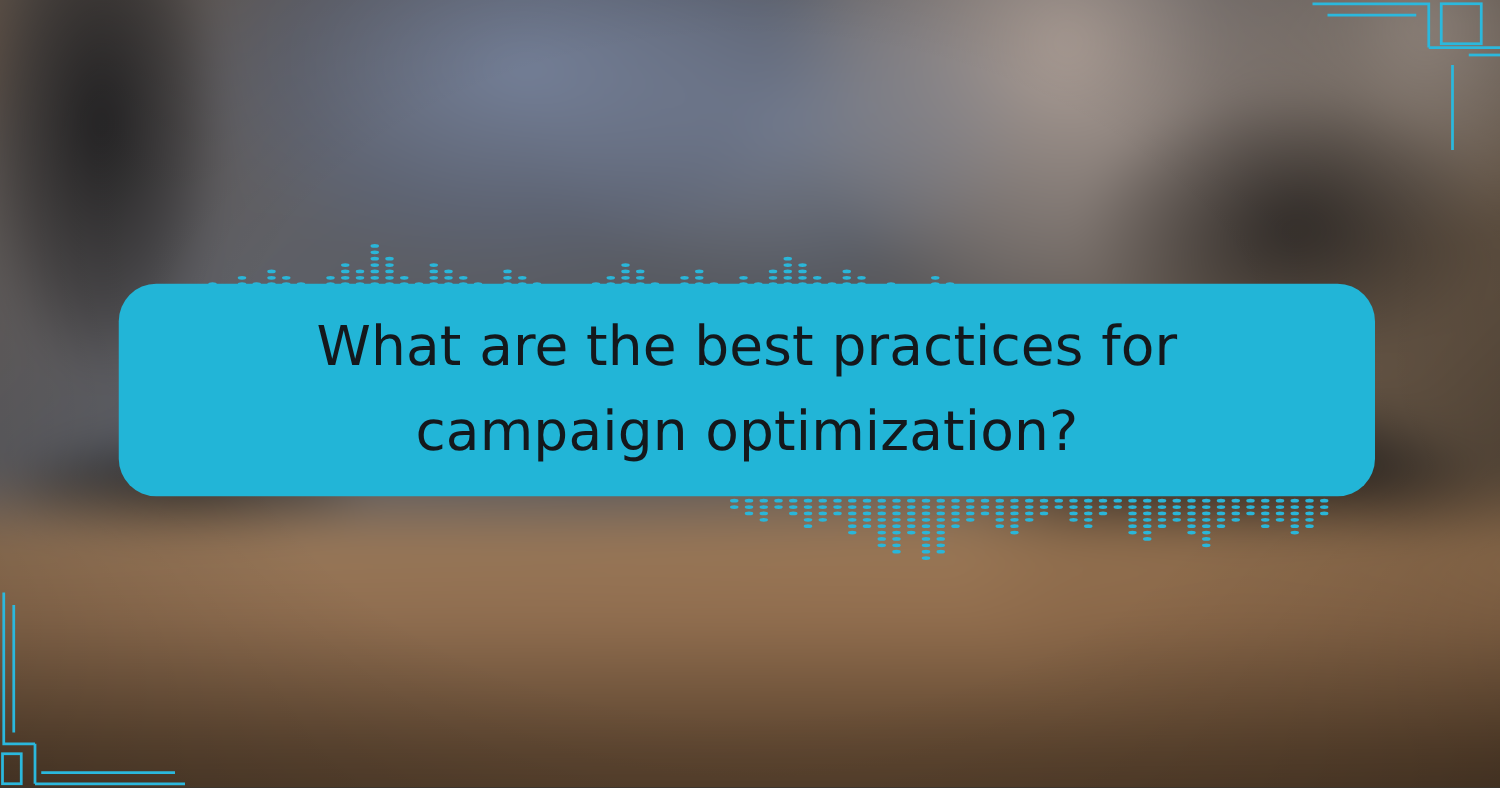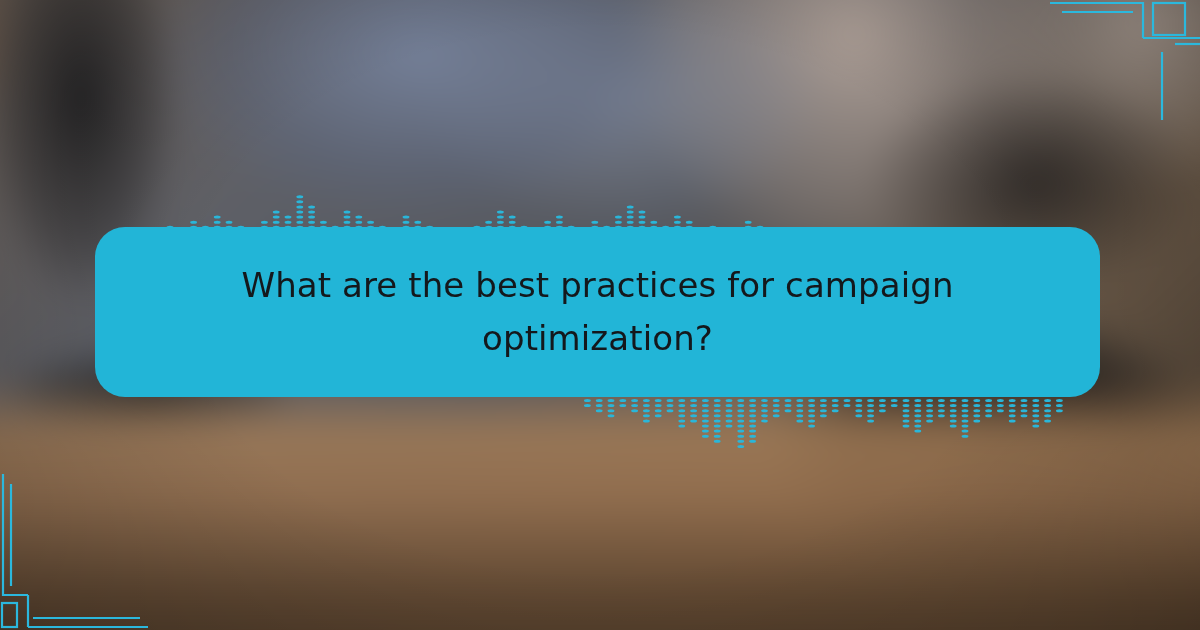--- a/index.html
+++ b/index.html
@@ -86,21 +86,21 @@
     background: #22b5d7;
     border-radius: 30px;
     display: flex;
     align-items: center;
     justify-content: center;
     box-sizing: border-box;
     padding: 10px 56px;
   }
   .bubble-text {
     color: #14181c;
-    font-size: 34px;
+    font-size: 44px;
     line-height: 1.55;
     text-align: center;
     font-weight: 400;
     letter-spacing: 0.1px;
     max-width: 720px;
   }
 </style>
 </head>
 <body>
 

